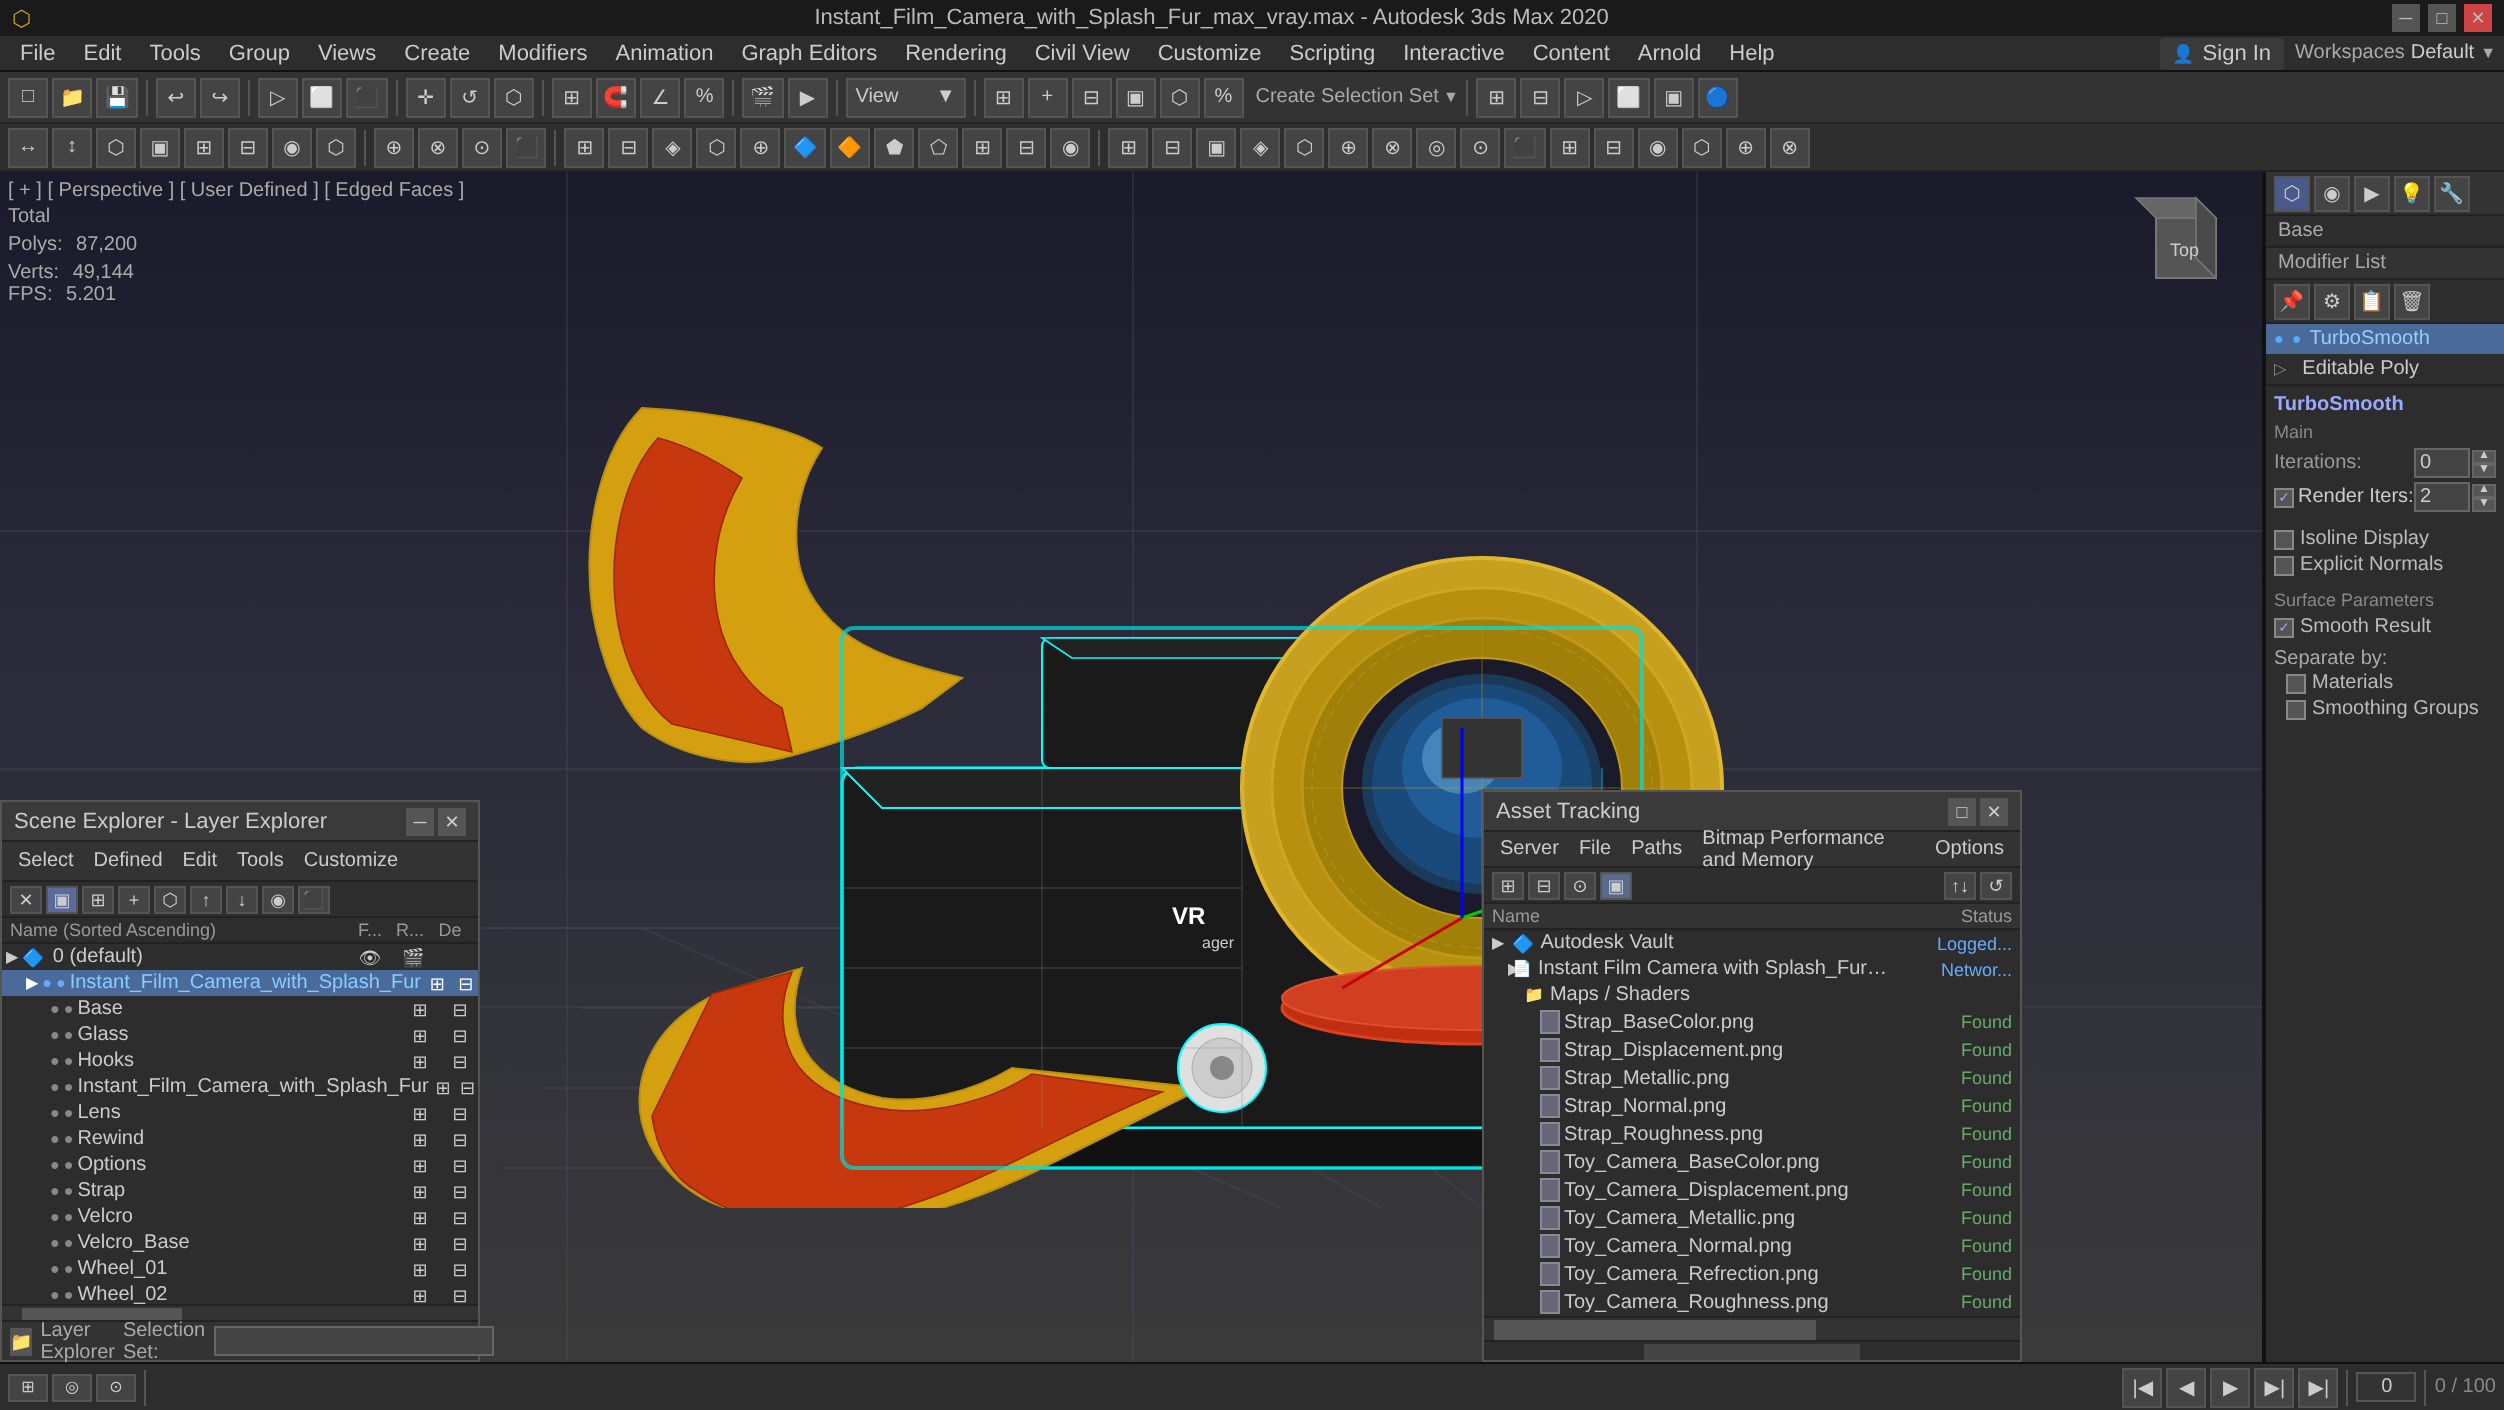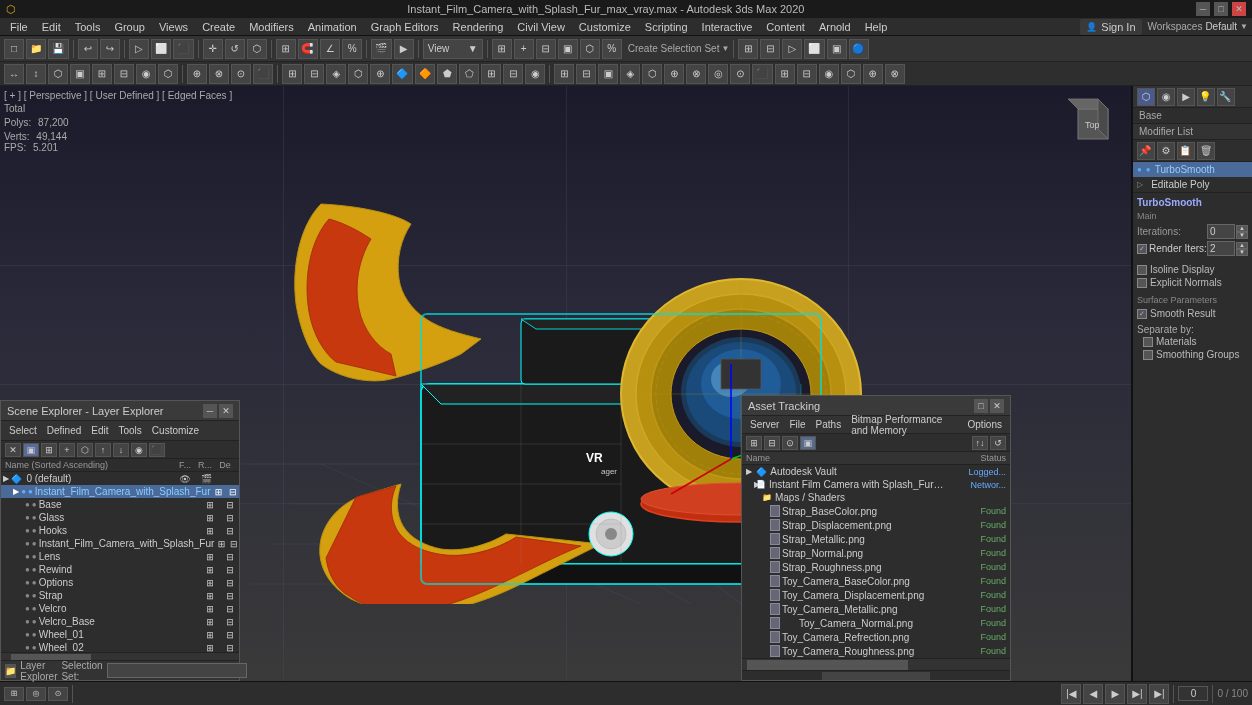--- a/index.html
+++ b/index.html
@@ -670,21 +670,21 @@
         </div>
         <div class="at-item">
           <span style="padding-left:24px;width:10px;"></span>
           <span class="at-file-icon"></span>
           <span class="at-item-name" style="padding-left:2px;">Toy_Camera_Metallic.png</span>
           <span class="at-item-status at-status-found">Found</span>
         </div>
         <div class="at-item">
           <span style="padding-left:24px;width:10px;"></span>
           <span class="at-file-icon"></span>
-          <span class="at-item-name" style="padding-left:2px;margin-left:17px;">Toy_Camera_Normal.png</span>
+          <span class="at-item-name" style="padding-left:2px;">Toy_Camera_Normal.png</span>
           <span class="at-item-status at-status-found">Found</span>
         </div>
         <div class="at-item">
           <span style="padding-left:24px;width:10px;"></span>
           <span class="at-file-icon"></span>
           <span class="at-item-name" style="padding-left:2px;">Toy_Camera_Refrection.png</span>
           <span class="at-item-status at-status-found">Found</span>
         </div>
         <div class="at-item">
           <span style="padding-left:24px;width:10px;"></span>

